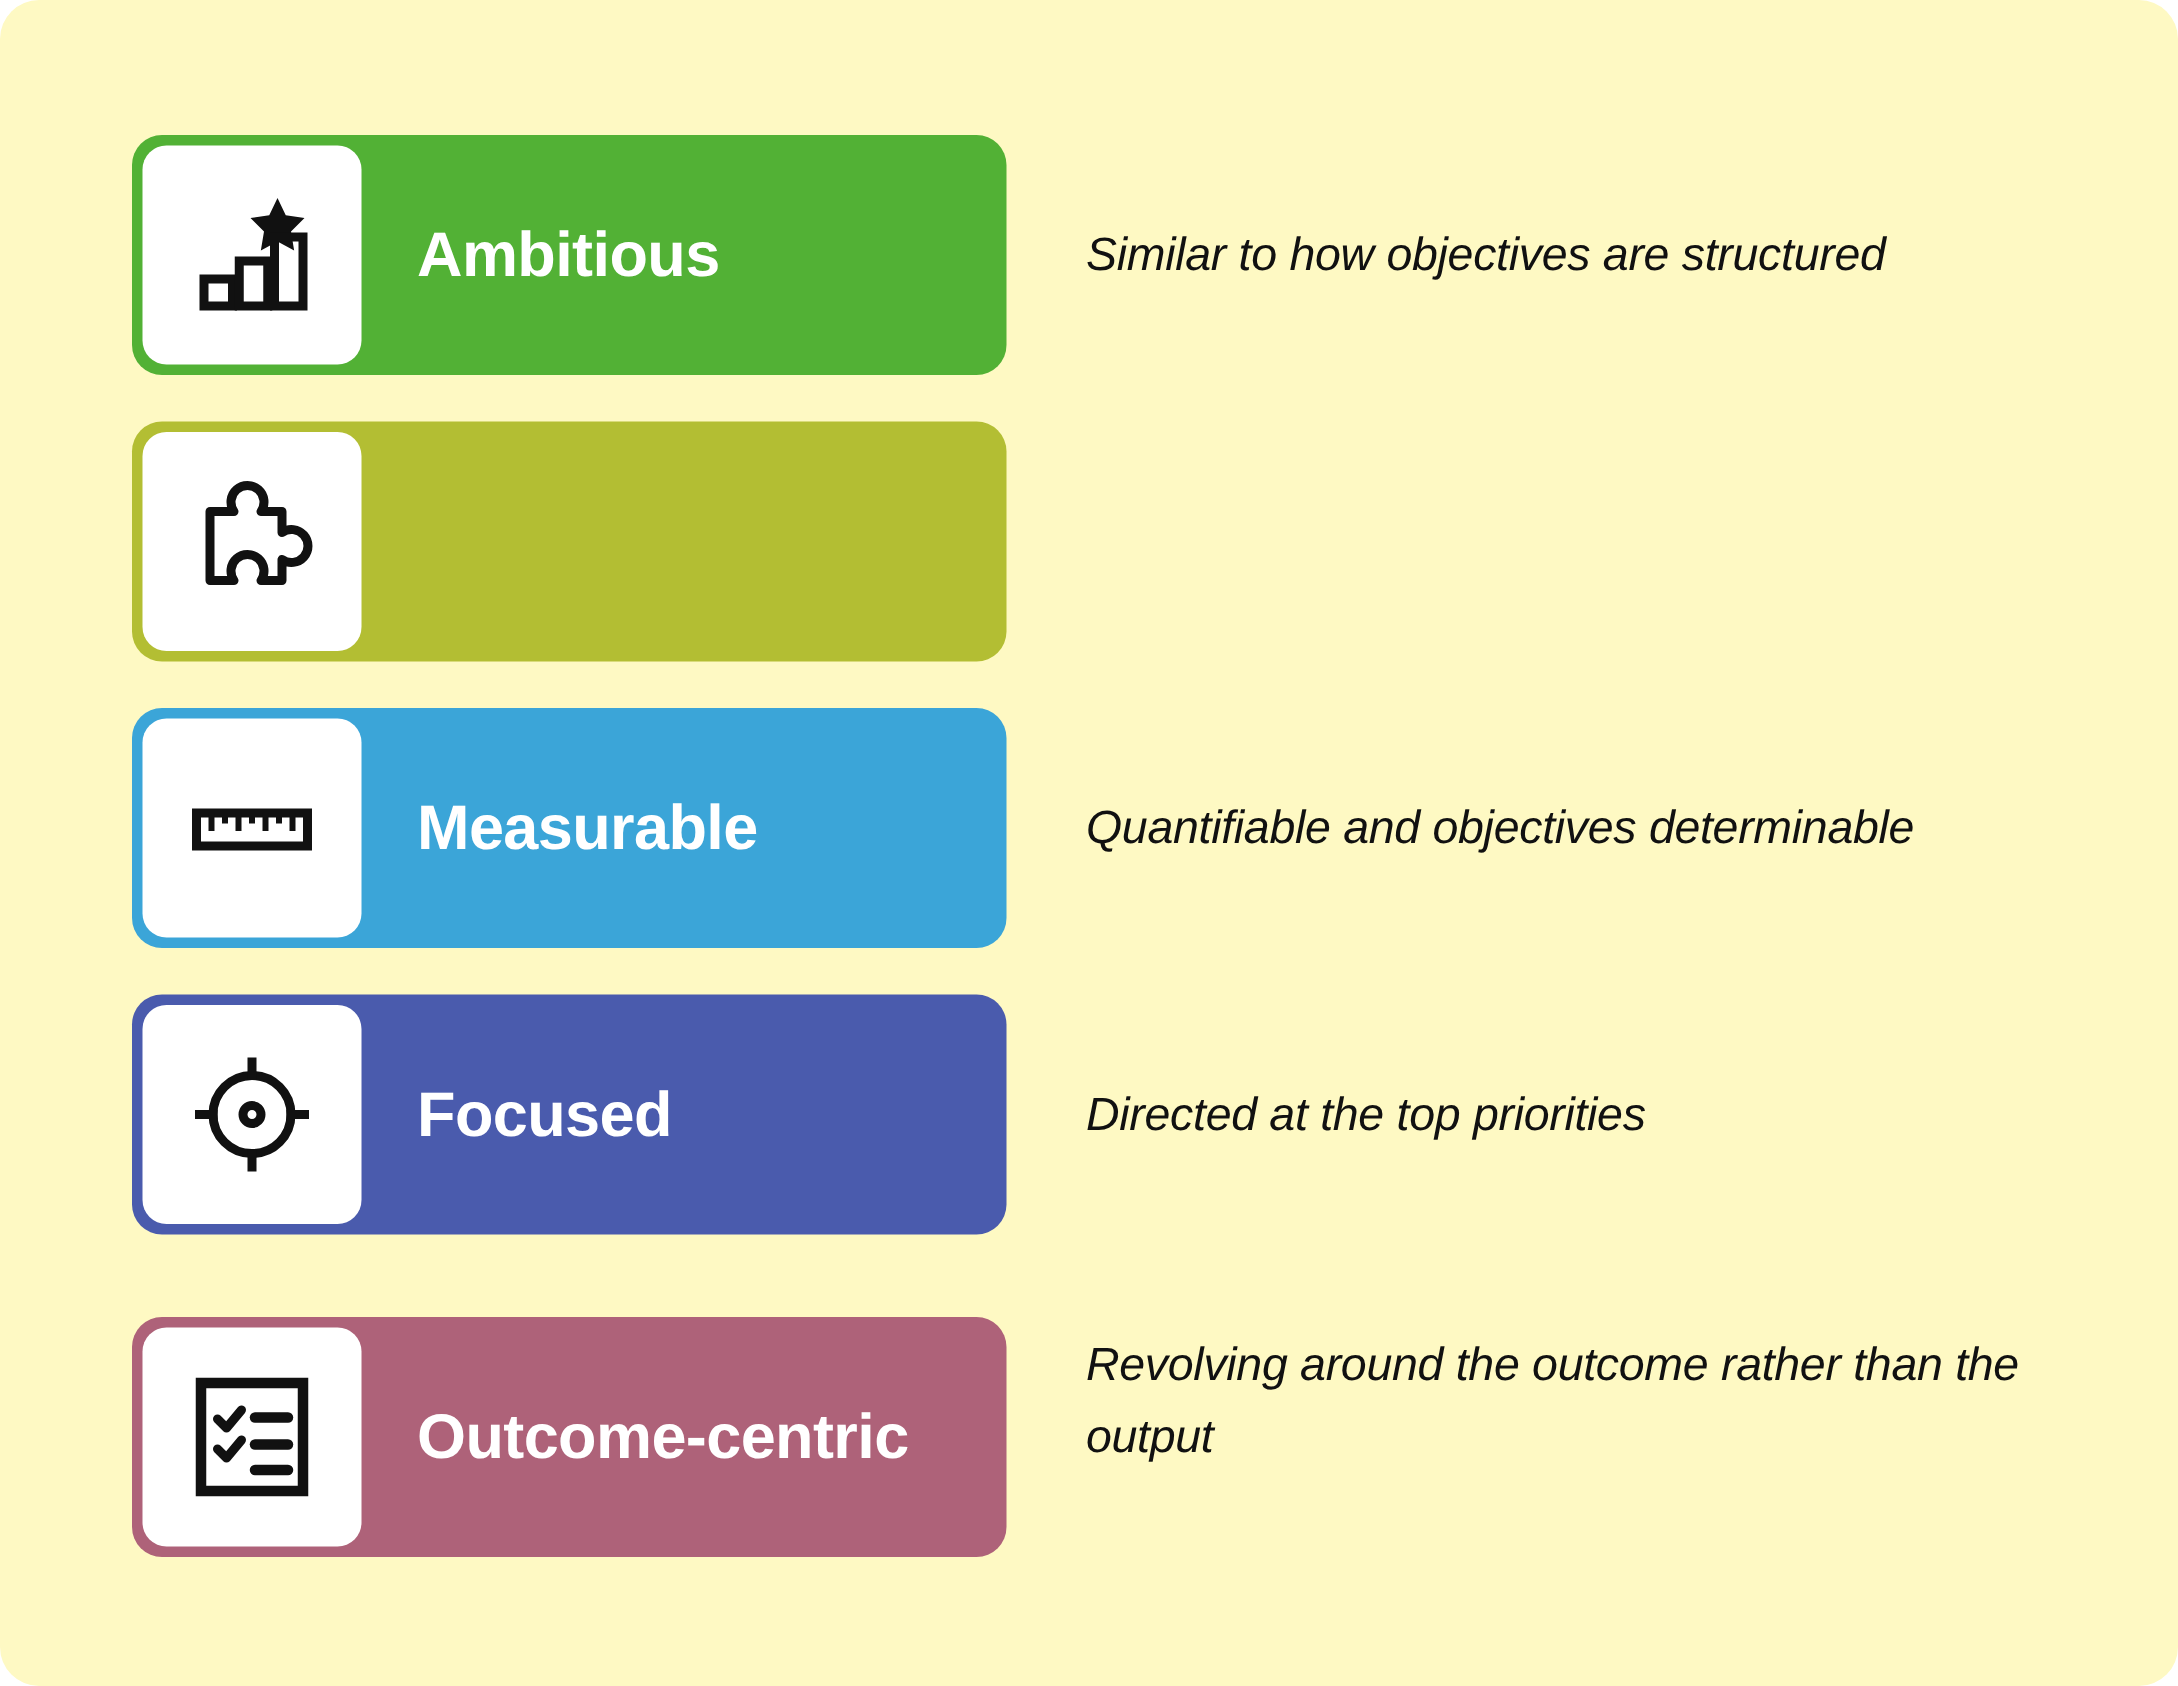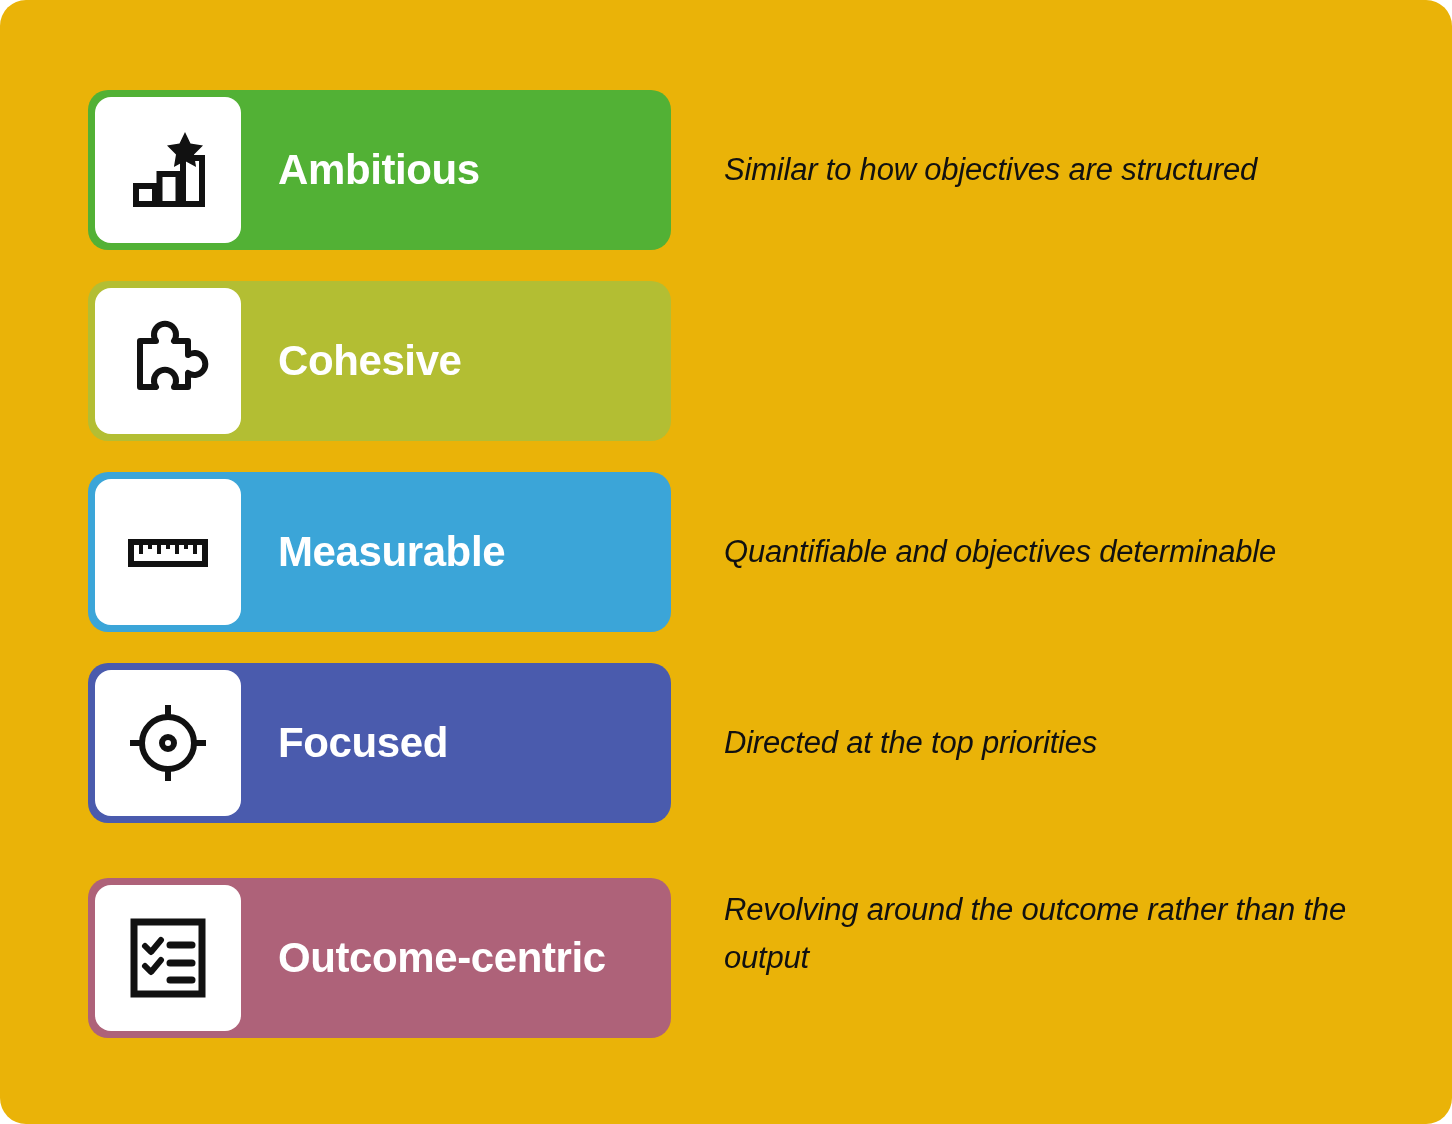--- a/index.html
+++ b/index.html
@@ -77,21 +77,21 @@
     color: #111111;
     font-size: 31px;
     line-height: 1.55;
     letter-spacing: -0.2px;
     font-style: italic;
   }
 </style>
 </head>
 <body>
 
-<div id="canvas" style="background: #eab308;">
+<div id="canvas" style="background: #fef9c3;">
   <div id="rows">
 
     <div class="row">
       <div class="pill" style="background: rgb(82, 177, 53);">
         <div class="icon-tile">
           <span>
             <svg width="84" height="84" viewBox="0 0 84 84">
               <polygon points="59,4 64.5,15.5 77,17.4 68,26.4 70.1,39 59,33 47.9,39 50,26.4 41,17.4 53.5,15.5" fill="#111"></polygon>
               <rect x="10" y="58" width="19" height="18" fill="none" stroke="#111" stroke-width="6"></rect>
               <rect x="33.5" y="46" width="19" height="30" fill="none" stroke="#111" stroke-width="6"></rect>
@@ -106,21 +106,20 @@
 
     <div class="row">
       <div class="pill" style="background: rgb(179, 190, 51);">
         <div class="icon-tile">
           <span>
             <svg width="84" height="84" viewBox="0 0 84 84">
               <path d="M14 22 H30 A11 11 0 1 1 48 22 H62 V36 A11 11 0 1 1 62 54 V68 H48 A11 11 0 1 0 30 68 H14 Z" fill="none" stroke="#111" stroke-width="6" stroke-linejoin="round"></path>
             </svg>
           </span>
         </div>
-        <div class="pill-label">Cohesive</div>
       </div>
     </div>
 
     <div class="row">
       <div class="pill" style="background: rgb(59, 165, 216); text-decoration: underline;">
         <div class="icon-tile">
           <span>
             <svg width="84" height="84" viewBox="0 0 84 84">
               <rect x="5" y="32" width="74" height="22" fill="none" stroke="#111" stroke-width="6"></rect>
               <g stroke="#111" stroke-width="4">

